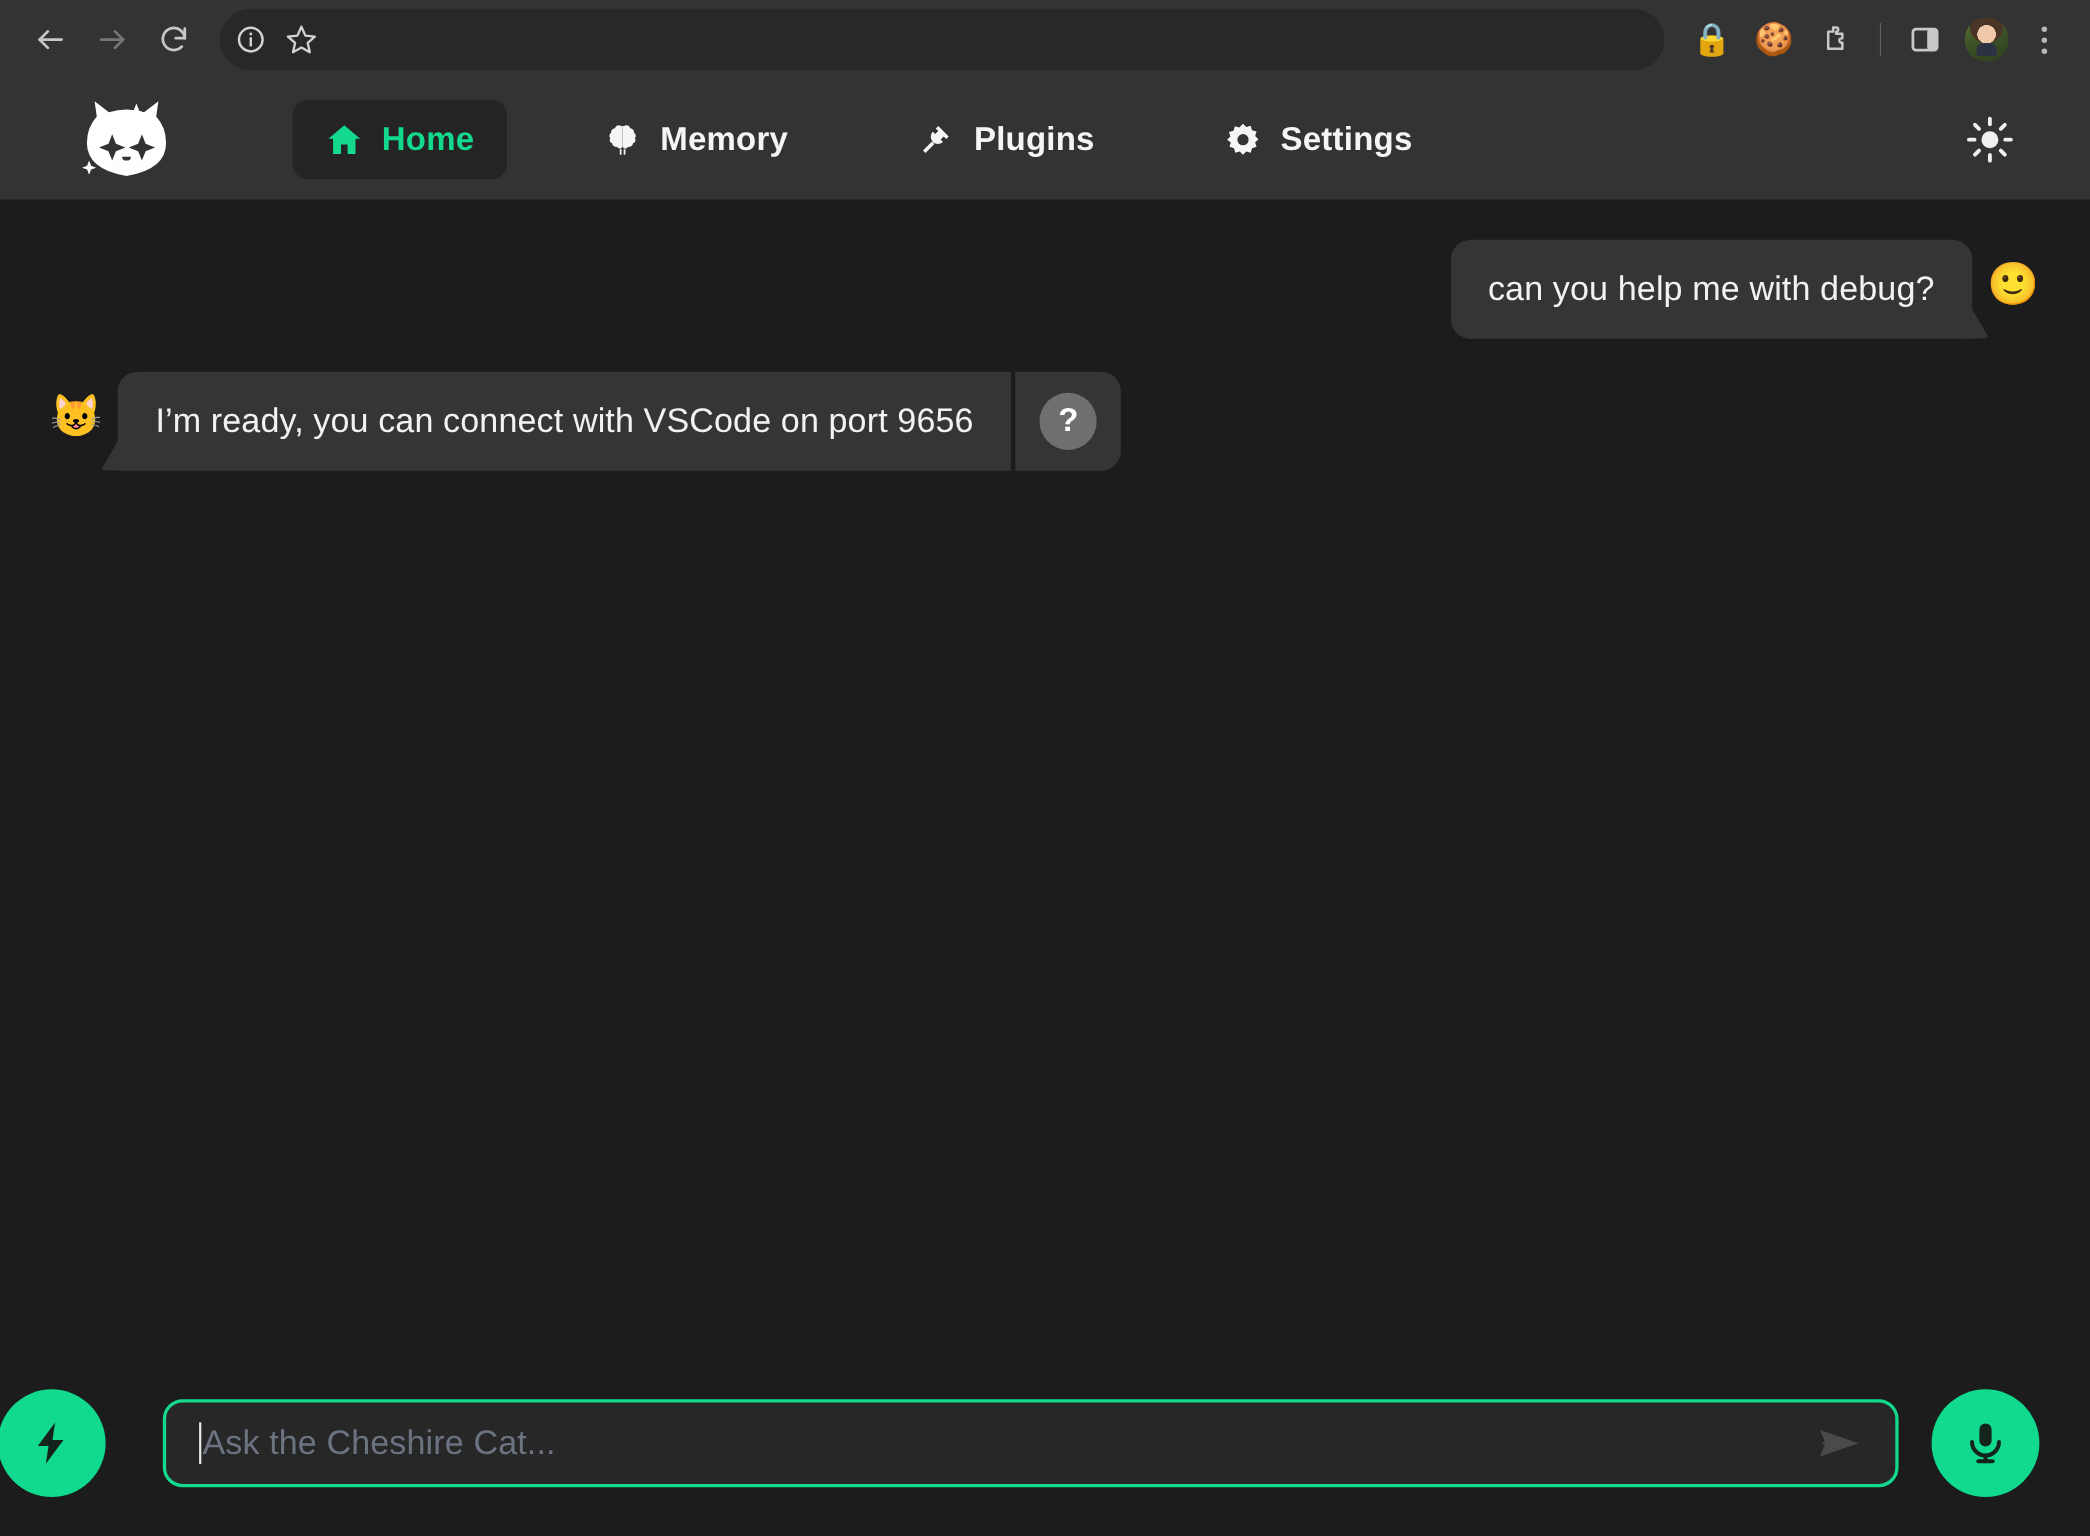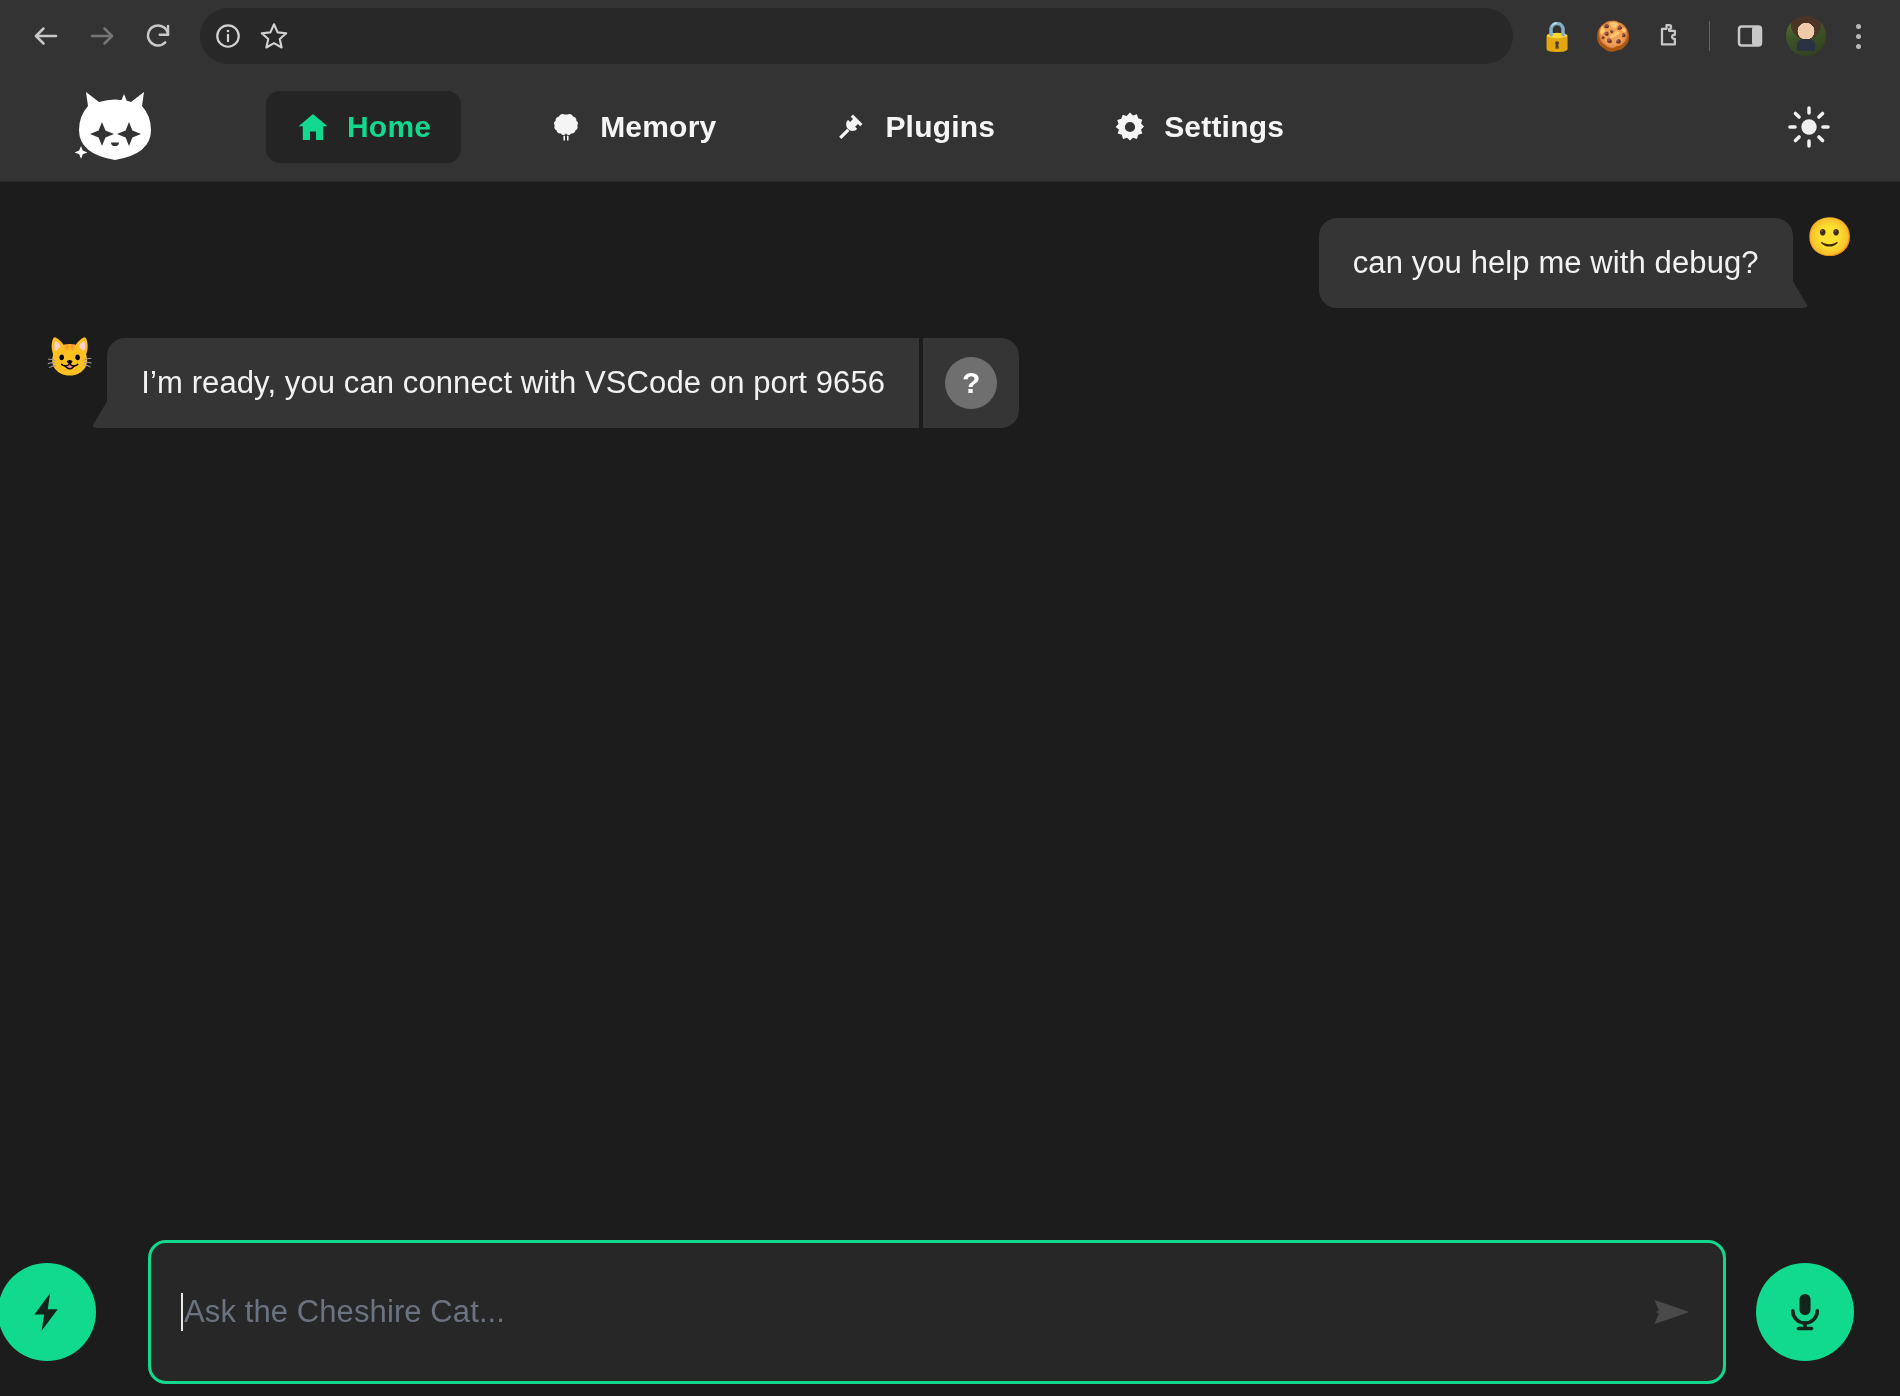--- a/index.html
+++ b/index.html
@@ -158,21 +158,21 @@
     position: relative;
     height: calc(1396px - 72px - 110px);
     background: #1c1c1c;
     padding: 36px 46px 0 46px;
     display: flex;
     flex-direction: column;
     gap: 30px;
     overflow: hidden;
   }
 
-  .msg-row { display: flex; align-items: flex-start; gap: 14px; }
+  .msg-row { display: flex; align-items: center; gap: 14px; }
   .msg-row.user { justify-content: flex-end; }
   .msg-row.bot  { justify-content: flex-start; }
 
   .msg-avatar {
     font-size: 38px;
     line-height: 1;
     flex: none;
     padding-bottom: 8px;
   }
 
@@ -261,21 +261,21 @@
     background: #11d98d;
     display: flex;
     align-items: center;
     justify-content: center;
     flex: none;
   }
   .round-btn.left { margin-left: -48px; }
   .input-wrap {
     flex: 1 1 auto;
     margin: 0 30px 0 52px;
-    height: 144px;
+    height: 80px;
     background: #272727;
     border: 3px solid #12d98d;
     border-radius: 18px;
     display: flex;
     align-items: center;
     padding: 0 26px 0 30px;
   }
   .caret {
     width: 2px; height: 38px;
     background: #e9e9e9;

